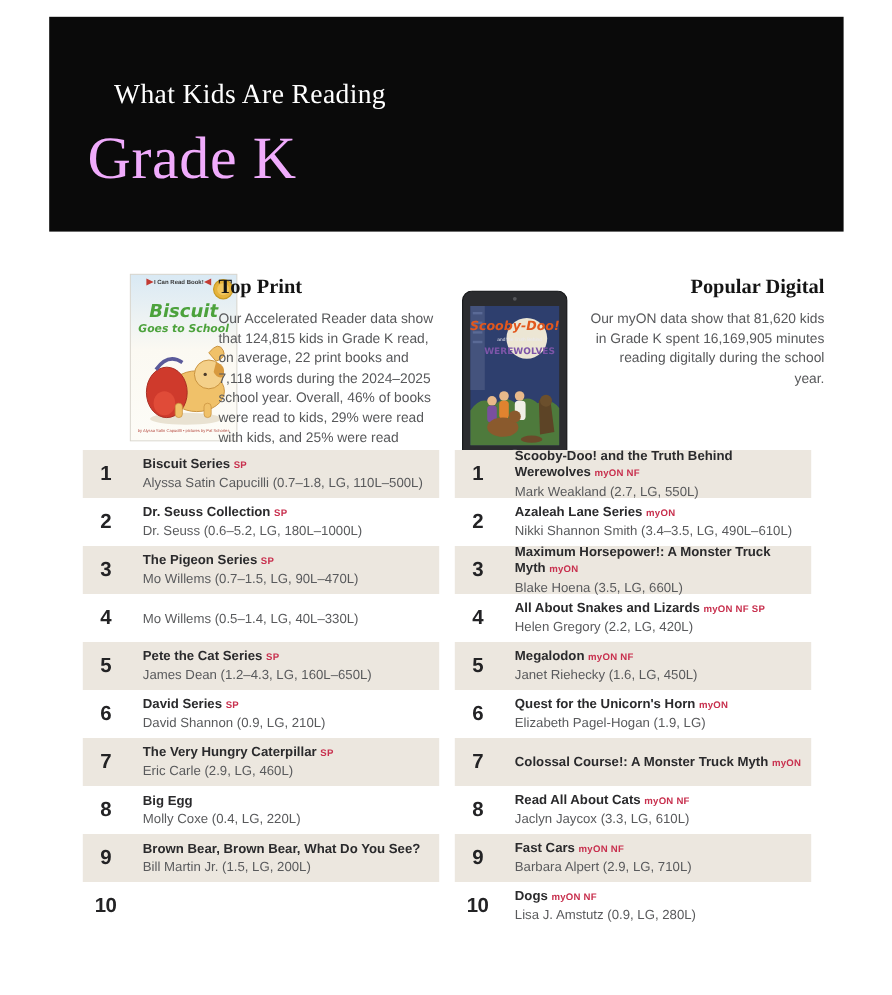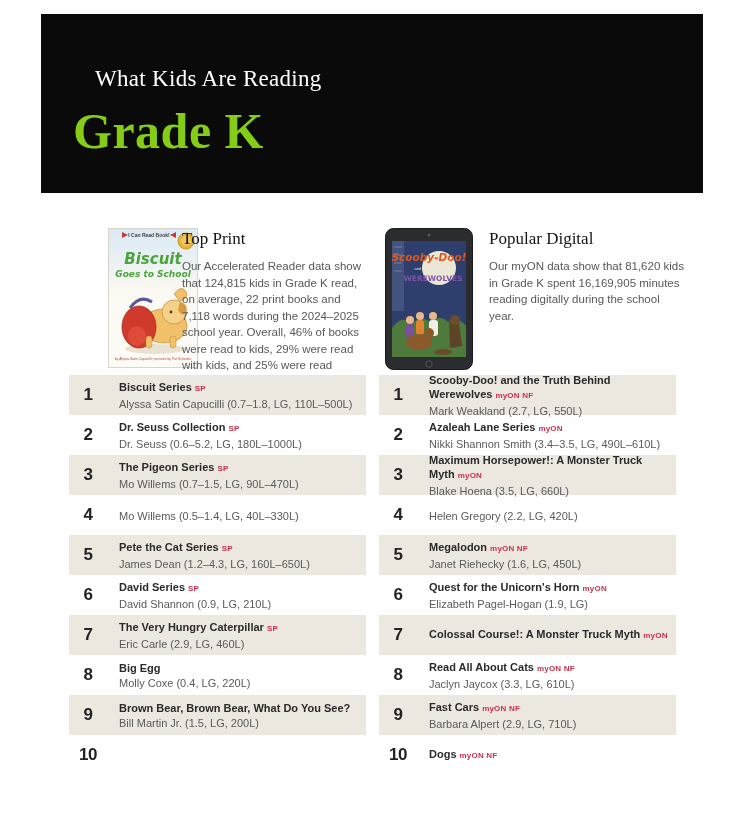--- a/index.html
+++ b/index.html
@@ -4,30 +4,30 @@
 <title>What Kids Are Reading — Grade K</title>
 <style>
   html,body{margin:0;padding:0;background:#ffffff;}
   .page{position:relative;width:743px;height:829px;background:#ffffff;overflow:hidden;
         font-family:"Liberation Sans", sans-serif;color:#2a2a2c;}
 
   
   .banner{position:absolute;left:41px;top:14px;width:662px;height:179px;background:#0a0a0a;}
   .banner .eyebrow{position:absolute;left:34px;top:52px;color:#fff;
         font-family:"Liberation Serif", serif;font-size:23px;letter-spacing:.3px;margin-left:20px;}
-  .banner .gtitle{position:absolute;left:32px;top:88px;color:#84cc16;
-        font-family:"Liberation Serif", serif;font-size:50px;font-weight:700;letter-spacing:.5px;}
+  .banner .gtitle{position:absolute;left:32px;top:88px;color:#f0abfc;
+        font-family:"Liberation Serif", serif;font-size:50px;font-weight:400;letter-spacing:.5px;}
 
   
   .print-cover{position:absolute;left:80px;top:228px;width:90px;height:124px;padding-left:28px;}
   .print-text{position:absolute;left:182px;top:229px;width:187px;}
-  .digital-cover{position:absolute;left:385px;top:228px;width:88px;height:142px;}
-  .digital-text{position:absolute;left:489px;top:229px;width:198px;}
+  .digital-cover{position:absolute;left:385px;top:242px;width:88px;height:142px;}
+  .digital-text{position:absolute;left:489px;top:229px;width:198px;text-align:right;}
   .section-heading{margin:0;font-family:"Liberation Serif", serif;font-size:17px;
-        font-weight:400;color:#141414;}
+        font-weight:700;color:#141414;}
   .section-body{margin:9px 0 0 0;font-size:11.5px;line-height:16.5px;color:#57585a;}
 
   
   .list{position:absolute;top:375px;width:297px;}
   .list-left{left:69px;}
   .list-right{left:379px;}
   .row{height:40px;display:flex;align-items:center;box-sizing:border-box;}
   .list > div.row:nth-of-type(odd){background:var(--row-alt,#ece7df);}
   .rank{width:38px;text-align:center;font-weight:700;font-size:17px;color:#232325;letter-spacing:-.5px;}
   .info{margin-left:12px;flex:1;min-width:0;}
@@ -215,20 +215,21 @@
         <div class="rank">3</div>
         <div class="info">
           <div class="btitle"><span>Maximum Horsepower!: A Monster Truck Myth</span><span class="tag">myON</span></div>
           <div class="author">Blake Hoena (3.5, LG, 660L)</div>
         </div>
       </div>
 
       <div class="row">
         <div class="rank">4</div>
         <div class="info">
+          <div class="btitle"><span>All About Snakes and Lizards</span><span class="tag">myON NF SP</span></div>
           <div class="author">Helen Gregory (2.2, LG, 420L)</div>
         </div>
       </div>
 
       <div class="row">
         <div class="rank">5</div>
         <div class="info">
           <div class="btitle"><span>Megalodon</span><span class="tag">myON NF</span></div>
           <div class="author">Janet Riehecky (1.6, LG, 450L)</div>
         </div>
@@ -262,17 +263,18 @@
         <div class="info">
           <div class="btitle"><span>Fast Cars</span><span class="tag">myON NF</span></div>
           <div class="author">Barbara Alpert (2.9, LG, 710L)</div>
         </div>
       </div>
 
       <div class="row">
         <div class="rank">10</div>
         <div class="info">
           <div class="btitle"><span>Dogs</span><span class="tag">myON NF</span></div>
+          <div class="author">Lisa J. Amstutz (0.9, LG, 280L)</div>
         </div>
       </div>
     </div>
 
 </div>
 
 </body></html>

